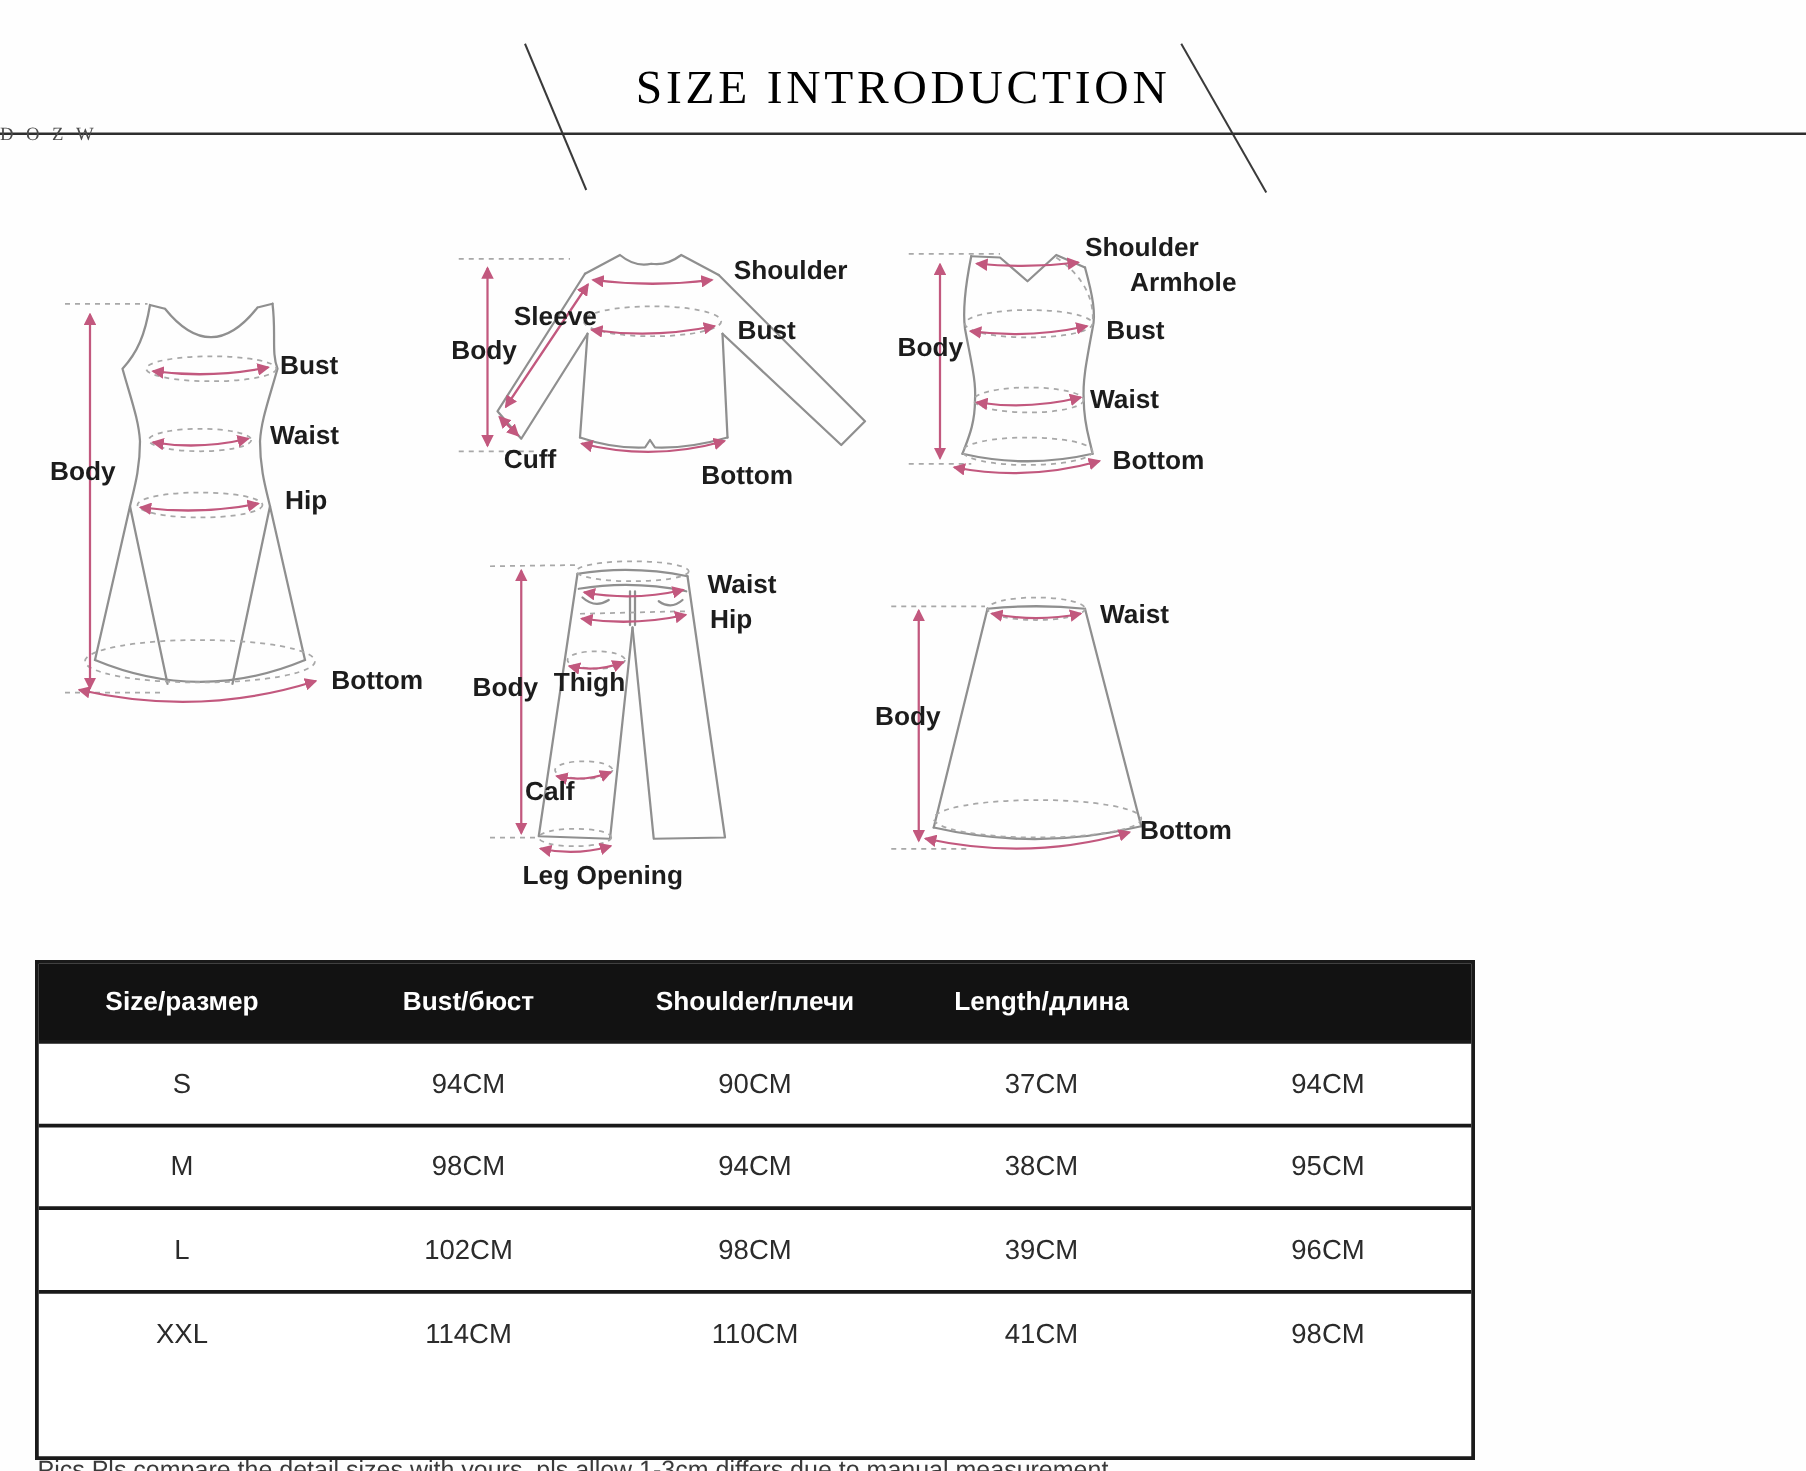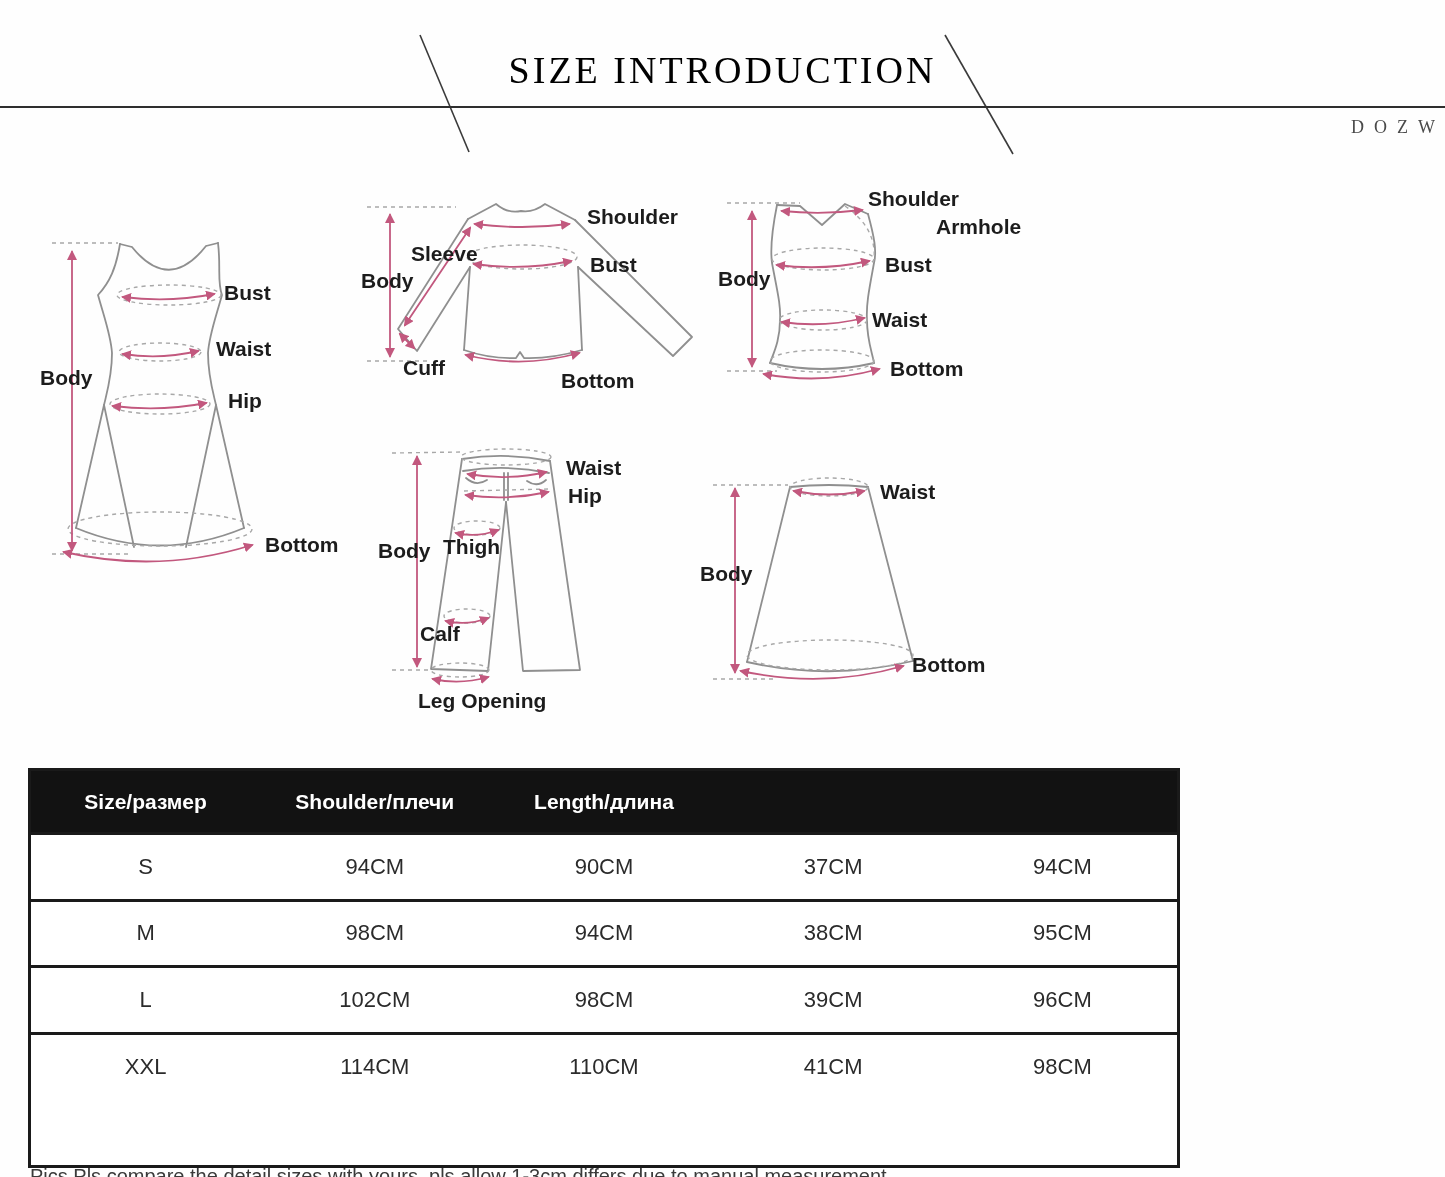--- a/index.html
+++ b/index.html
@@ -3,22 +3,22 @@
 <meta charset="utf-8">
 <style>
   html,body{margin:0;padding:0;background:#ffffff;}
   .page{position:relative;width:1445px;height:1177px;background:#fefefe;overflow:hidden;
         font-family:"Liberation Sans",sans-serif;}
   
   .title{position:absolute;left:0;right:0;top:48px;text-align:center;
          font-family:"Liberation Serif",serif;font-size:38px;letter-spacing:3px;
          color:#000000;z-index:3;}
   .rule{position:absolute;left:0;right:0;top:106px;height:2px;background:#2e2e2e;z-index:2;}
-  .brand{position:absolute;left:0;right:0;top:117px;text-align:right;
-         font-family:"Liberation Serif",serif;font-size:18px;letter-spacing:10px;
+  .brand{position:absolute;left:0;right:0;top:100px;text-align:left;
+         font-family:"Liberation Serif",serif;font-size:15px;letter-spacing:10px;
          color:#4a4a4a;z-index:3;}
   
   svg.art{position:absolute;left:0;top:0;z-index:1;pointer-events:none;}
   .g-outline{stroke:#8f8f8f;stroke-width:1.8;fill:none;stroke-linecap:round;stroke-linejoin:round;}
   .g-dash{stroke:#a8a8a8;stroke-width:1.4;fill:none;stroke-dasharray:4 4;}
   .g-pink{stroke:#c2587e;stroke-width:1.8;fill:none;stroke-linecap:round;}
   .g-slash{stroke:#3a3a3a;stroke-width:1.6;fill:none;}
   
   .lbl{position:absolute;font-size:21px;font-weight:bold;color:#1c1c1c;z-index:3;white-space:nowrap;}
   
@@ -151,40 +151,41 @@
   <div class="lbl" style="left:265px;top:533px">Bottom</div>
 
   <div class="lbl" style="left:587px;top:205px">Shoulder</div>
   <div class="lbl" style="left:411px;top:242px">Sleeve</div>
   <div class="lbl" style="left:361px;top:269px">Body</div>
   <div class="lbl" style="left:590px;top:253px">Bust</div>
   <div class="lbl" style="left:403px;top:356px">Cuff</div>
   <div class="lbl" style="left:561px;top:369px">Bottom</div>
 
   <div class="lbl" style="left:868px;top:187px">Shoulder</div>
-  <div class="lbl" style="left:936px;top:215px">Armhole</div>
+  <div class="lbl" style="left:904px;top:215px">Armhole</div>
   <div class="lbl" style="left:885px;top:253px">Bust</div>
   <div class="lbl" style="left:718px;top:267px">Body</div>
   <div class="lbl" style="left:872px;top:308px">Waist</div>
   <div class="lbl" style="left:890px;top:357px">Bottom</div>
 
   <div class="lbl" style="left:566px;top:456px">Waist</div>
   <div class="lbl" style="left:568px;top:484px">Hip</div>
   <div class="lbl" style="left:378px;top:539px">Body</div>
   <div class="lbl" style="left:443px;top:535px">Thigh</div>
   <div class="lbl" style="left:420px;top:622px">Calf</div>
   <div class="lbl" style="left:418px;top:689px">Leg Opening</div>
 
   <div class="lbl" style="left:880px;top:480px">Waist</div>
   <div class="lbl" style="left:700px;top:562px">Body</div>
   <div class="lbl" style="left:912px;top:653px">Bottom</div>
 
   <div class="size-table">
     <div class="t-row t-head">
       <div class="th">Size/размер</div>
+      <div class="th">Bust/бюст</div>
       <div class="th">Shoulder/плечи</div>
       <div class="th">Length/длина</div>
     </div>
     <div class="t-row">
       <div class="td">S</div>
       <div class="td">94CM</div>
       <div class="td">90CM</div>
       <div class="td">37CM</div>
       <div class="td">94CM</div>
     </div>

